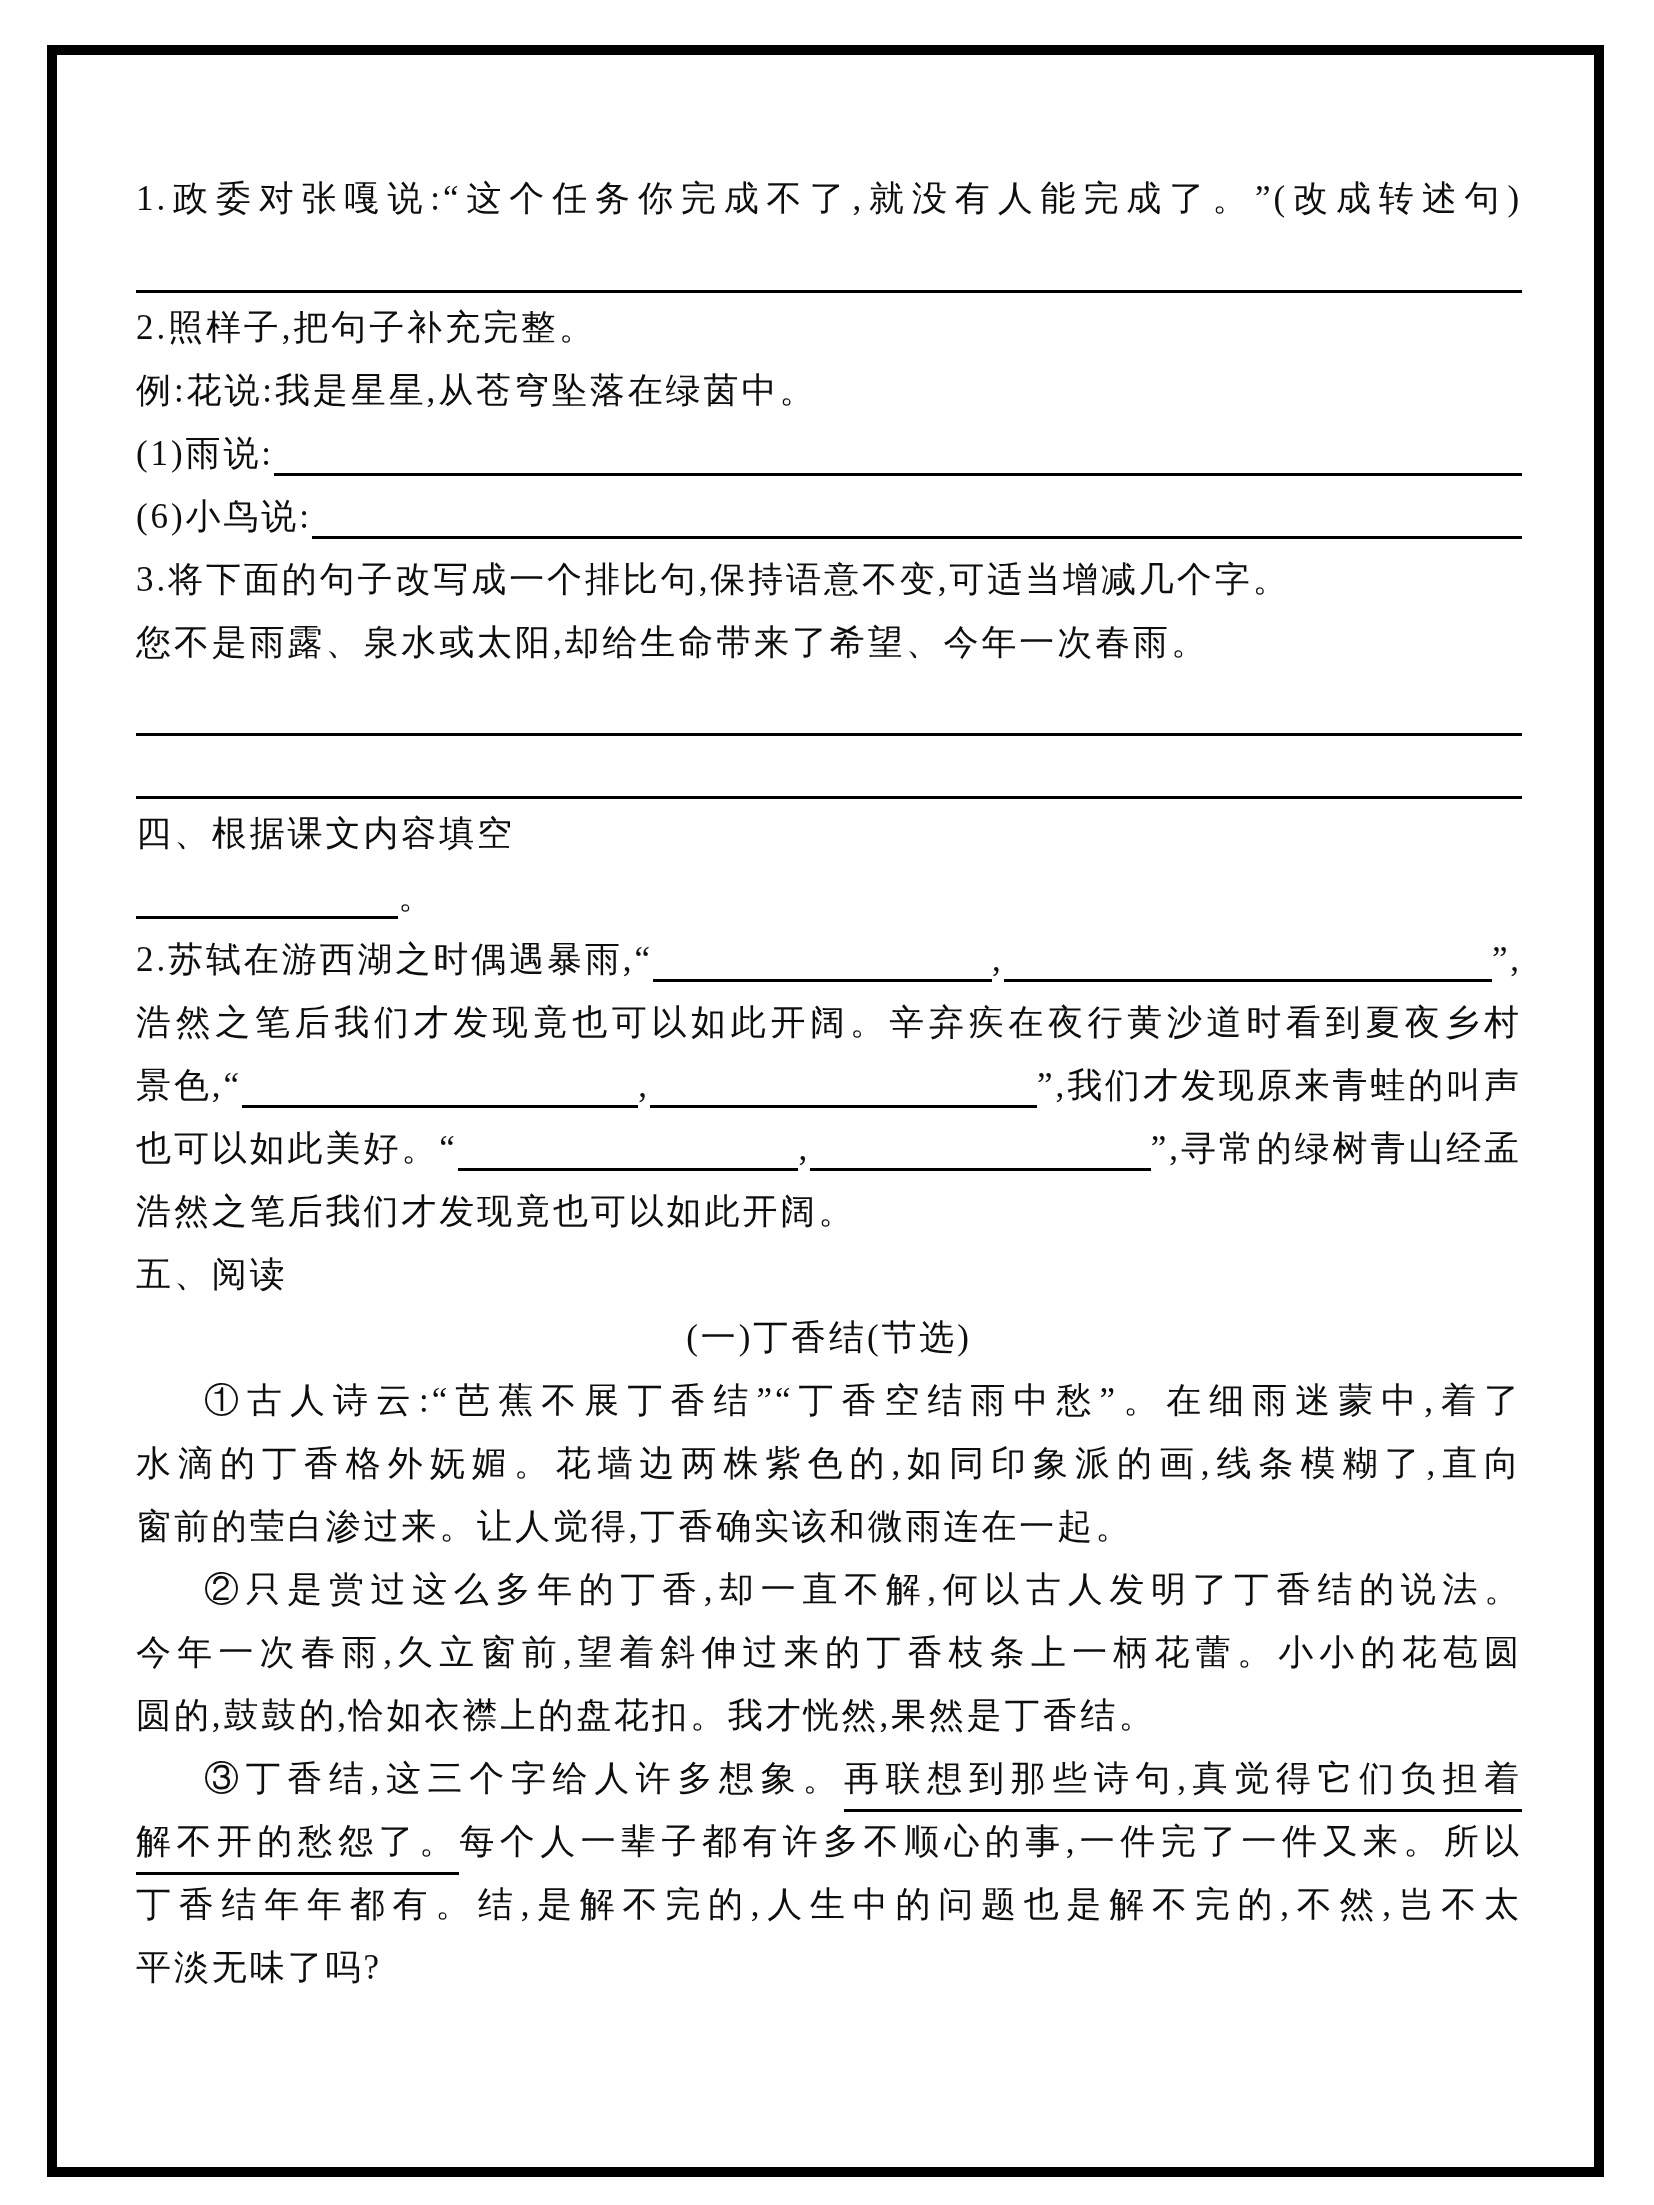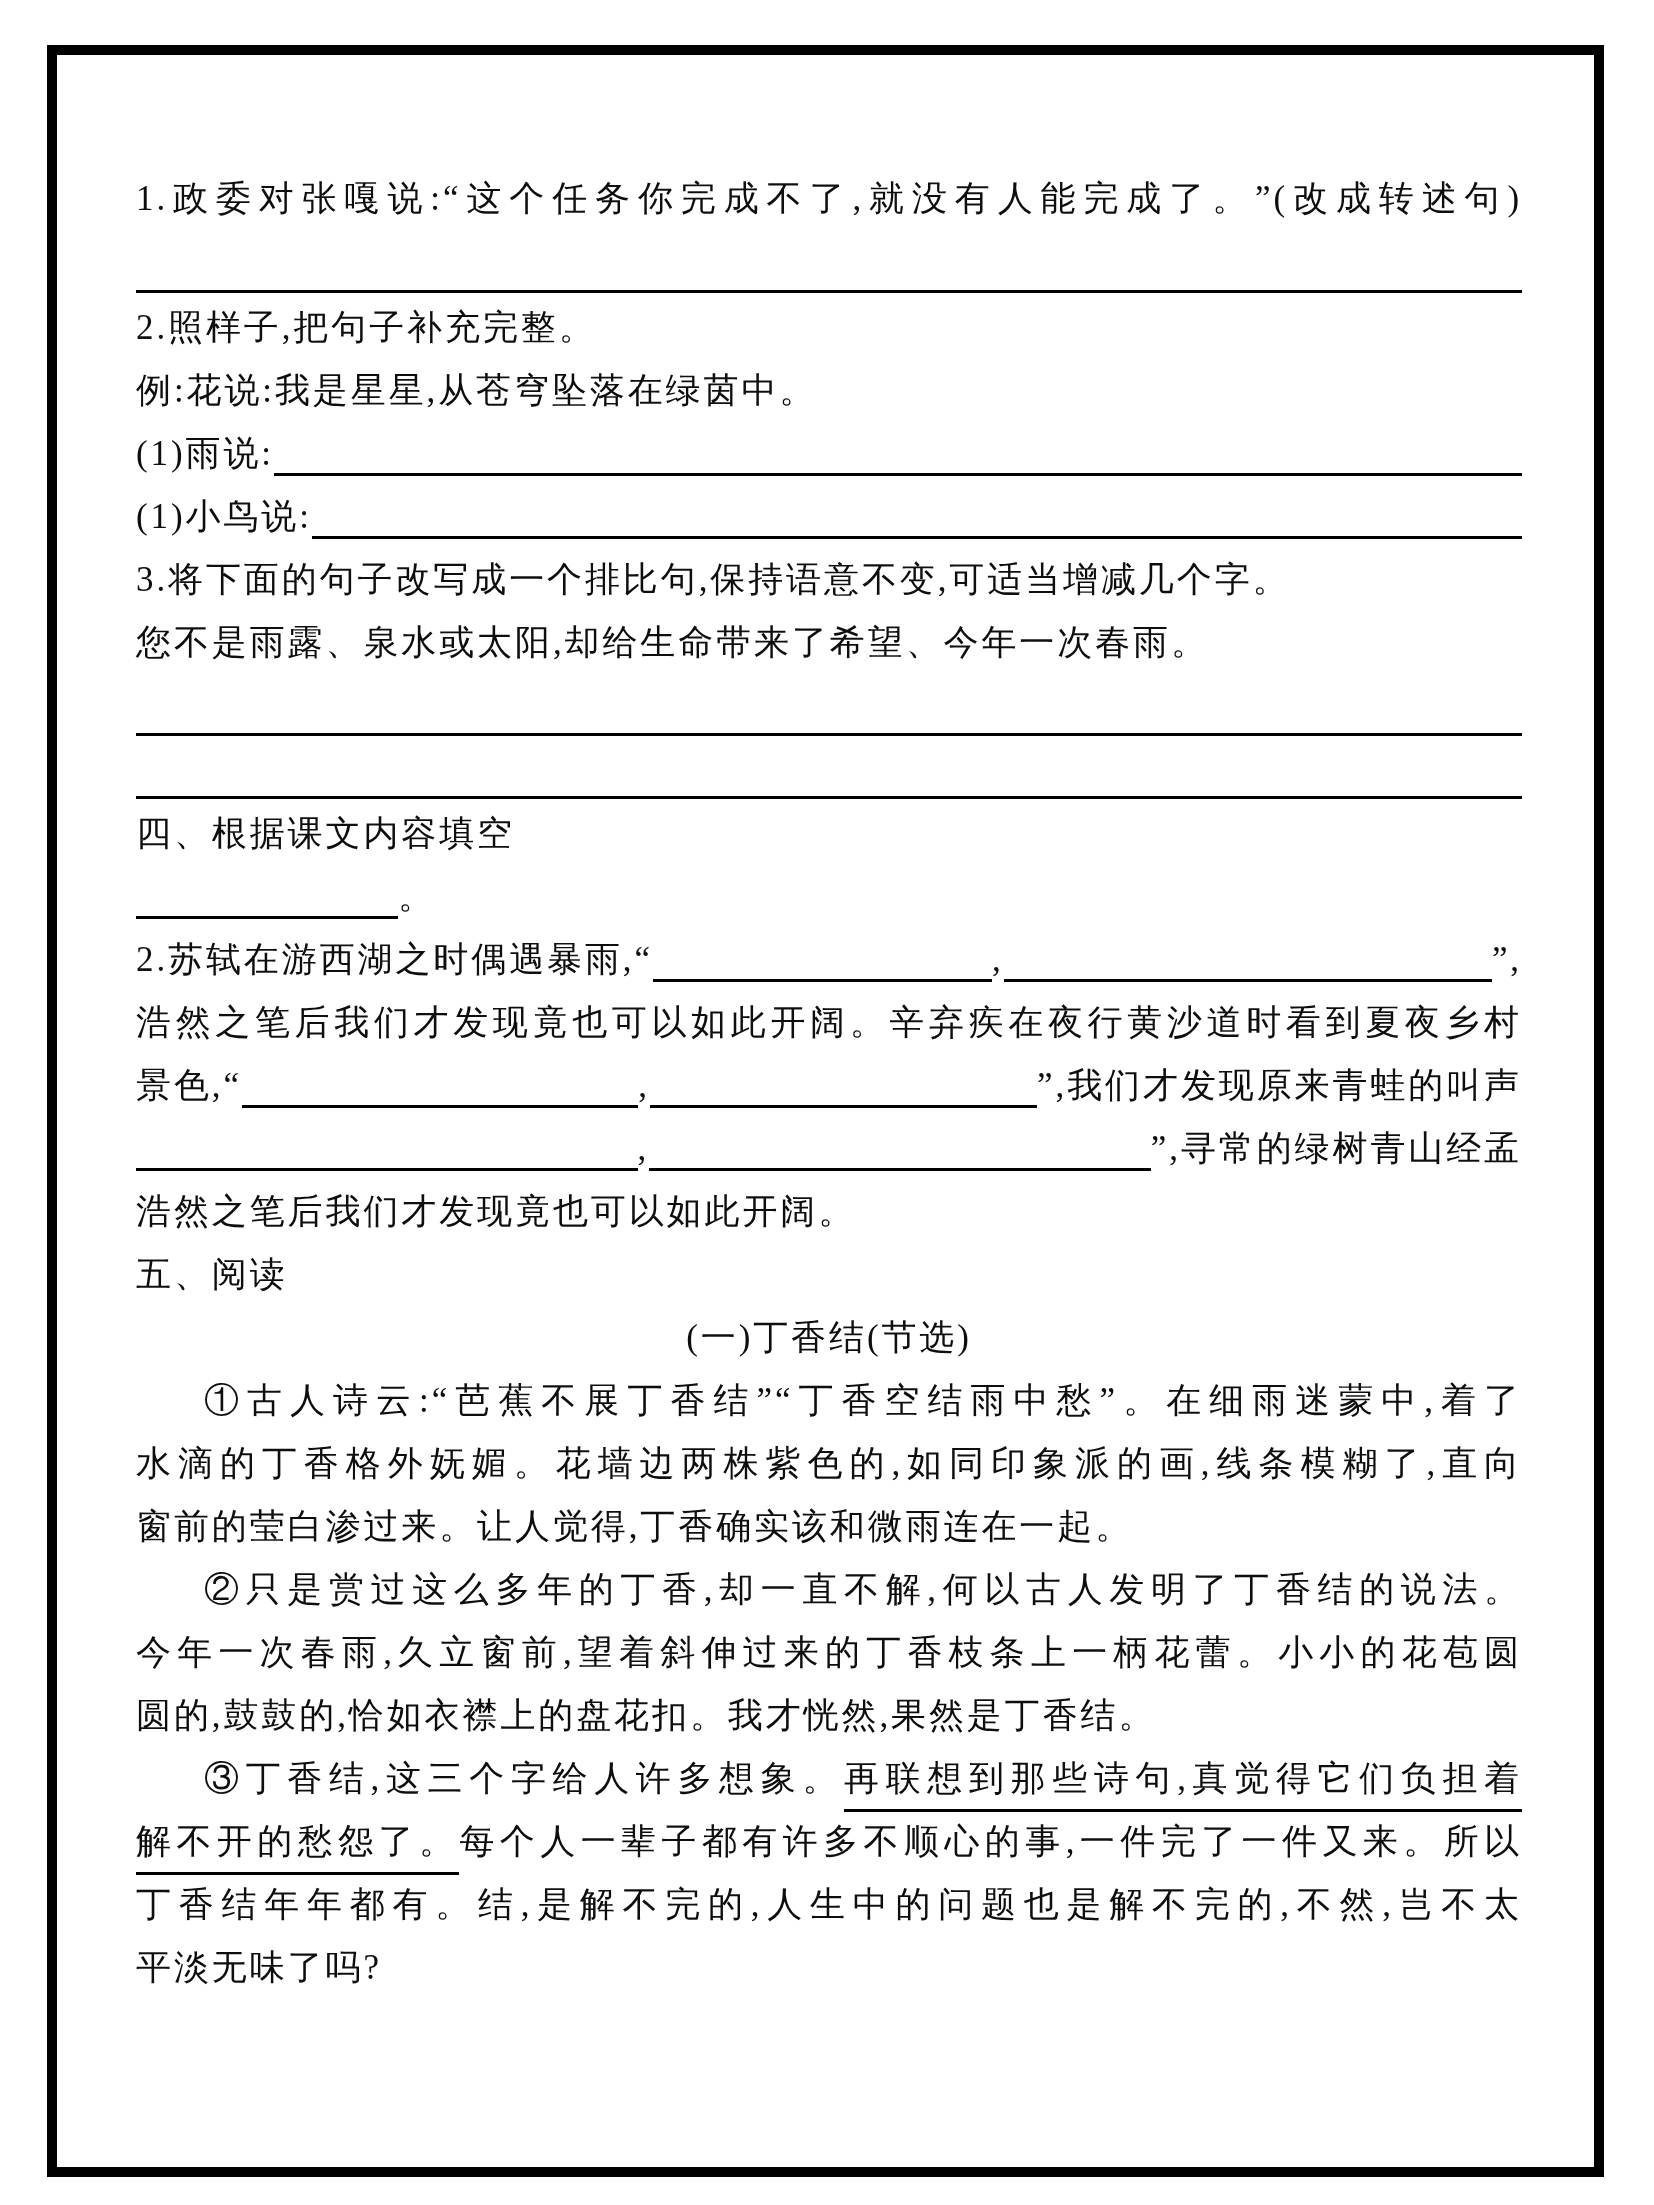--- a/index.html
+++ b/index.html
@@ -74,21 +74,21 @@
   <div class="content">
       <div class="line fill"><span class="seg">1.政委对张嘎说:“这个任务你完成不了,就没有人能完成了。”(改成转述句)</span></div>
       <div class="line ans"></div>
       <div class="line"><span class="seg">2.照样子,把句子补充完整。</span></div>
       <div class="line"><span class="seg">例:花说:我是星星,从苍穹坠落在绿茵中。</span></div>
       <div class="line flex">
         <span class="seg">(1)雨说:</span>
         <span class="blank" style="flex: 1 1 97px;"></span>
       </div>
       <div class="line flex">
-        <span class="seg">(1)小鸟说:</span>
+        <span class="seg">(6)小鸟说:</span>
         <span class="blank" style="flex: 1 1 97px;"></span>
       </div>
       <div class="line"><span class="seg">3.将下面的句子改写成一个排比句,保持语意不变,可适当增减几个字。</span></div>
       <div class="line"><span class="seg">您不是雨露、泉水或太阳,却给生命带来了希望、今年一次春雨。</span></div>
       <div class="line ans"></div>
       <div class="line ans"></div>
       <div class="line bold"><span class="seg">四、根据课文内容填空</span></div>
       <div class="line flex">
         <span class="blank" style="width: 262px; flex: 0 0 262px;"></span>
         <span class="seg">。</span>
@@ -102,20 +102,21 @@
       </div>
       <div class="line fill"><span class="seg">浩然之笔后我们才发现竟也可以如此开阔。辛弃疾在夜行黄沙道时看到夏夜乡村</span></div>
       <div class="line flex">
         <span class="seg">景色,“</span>
         <span class="blank" style="flex: 1 1 300px;"></span>
         <span class="seg">,</span>
         <span class="blank" style="flex: 1 1 291px;"></span>
         <span class="seg">”,我们才发现原来青蛙的叫声</span>
       </div>
       <div class="line flex">
+        <span class="seg">也可以如此美好。“</span>
         <span class="blank" style="flex: 1 1 242px;"></span>
         <span class="seg">,</span>
         <span class="blank" style="flex: 1 1 242px;"></span>
         <span class="seg">”,寻常的绿树青山经孟</span>
       </div>
       <div class="line"><span class="seg">浩然之笔后我们才发现竟也可以如此开阔。</span></div>
       <div class="line bold"><span class="seg">五、阅读</span></div>
       <div class="line center"><span class="seg">(一)丁香结(节选)</span></div>
       <div class="line fill indent"><span class="seg">①古人诗云:“芭蕉不展丁香结”“丁香空结雨中愁”。在细雨迷蒙中,着了</span></div>
       <div class="line fill"><span class="seg">水滴的丁香格外妩媚。花墙边两株紫色的,如同印象派的画,线条模糊了,直向</span></div>

